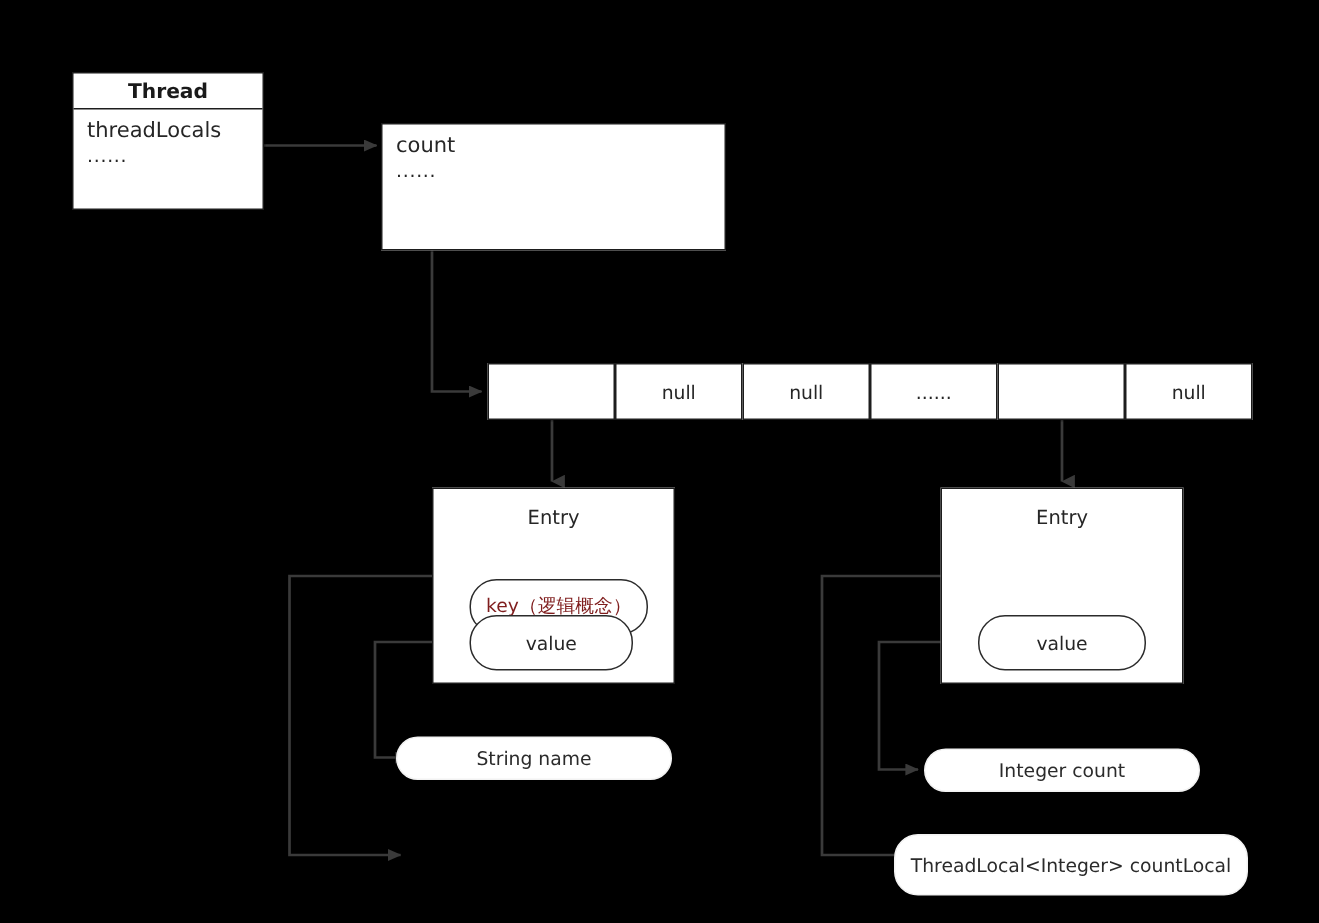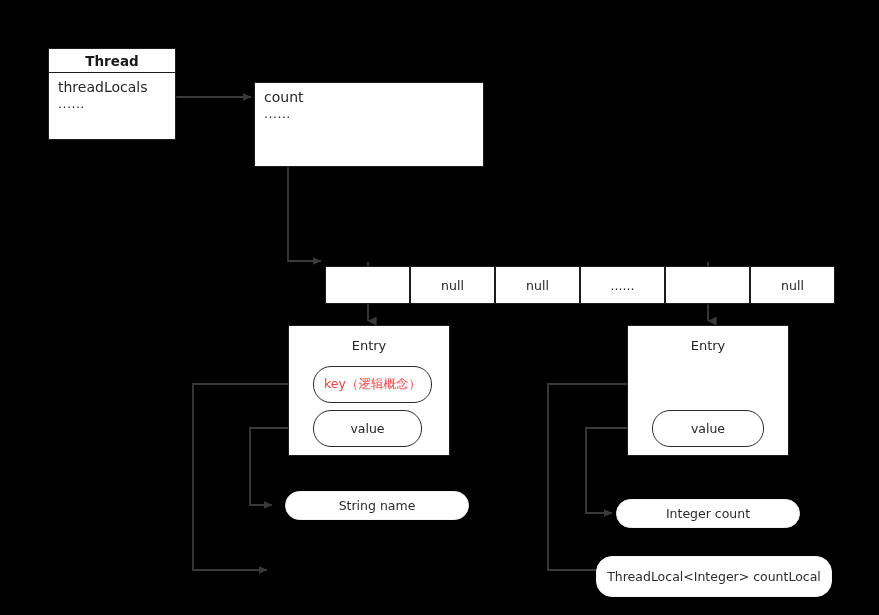--- a/index.html
+++ b/index.html
@@ -106,21 +106,21 @@
     border: 1.6px solid #2b2b2b;
     border-radius: 18px;
     background: #ffffff;
     display: flex;
     align-items: center;
     justify-content: center;
     font-size: 12.5px;
     color: #262626;
     white-space: nowrap;
   }
-  .pill.red-text { color: #ef4444; }
+  .pill.red-text { color: #7f1d1d; margin-top: 20px; }
 
   
   .objpill {
     position: absolute;
     box-sizing: border-box;
     border: 1.6px solid #f2f2f2;
     border-radius: 16px;
     background: #ffffff;
     display: flex;
     align-items: center;
@@ -173,38 +173,38 @@
     </div>
   </div>
 
   <div class="class-box" style="left:254px; top:82px; width:230px; height:85px;">
     <div class="class-body" style="height:53px;">
       <div class="field">count</div>
       <div class="ellipsis-field">......</div>
     </div>
   </div>
 
-  <div class="slot-row" style="left:325px; top:242px; width:510px; height:38px;margin-top:24px;">
+  <div class="slot-row" style="left:325px; top:242px; width:510px; height:38px;">
     <div class="slot" style="width:85px;"></div>
     <div class="slot" style="width:85px;">null</div>
     <div class="slot" style="width:85px;">null</div>
     <div class="slot" style="width:85px;">......</div>
     <div class="slot" style="width:85px;"></div>
     <div class="slot" style="width:85px;">null</div>
   </div>
 
   <div class="entry-box" style="left:288px; top:325px; width:162px; height:131px;">
     <div class="entry-label" style="top:12px;">Entry</div>
     <div class="pill red-text" style="left:24px; top:40px; width:119px; height:37px;">key（逻辑概念）</div>
     <div class="pill" style="left:24px; top:84px; width:109px; height:37px;">value</div>
   </div>
 
   <div class="entry-box" style="left:627px; top:325px; width:162px; height:131px;">
     <div class="entry-label" style="top:12px;">Entry</div>
     <div class="pill" style="left:24px; top:84px; width:112px; height:37px;">value</div>
   </div>
 
-  <div class="objpill" style="left:285px; top:491px; width:184px; height:29px;">String name</div>
+  <div class="objpill" style="left:264px; top:491px; width:184px; height:29px;">String name</div>
 
   <div class="objpill" style="left:616px; top:499px; width:184px; height:29px;">Integer count</div>
   <div class="objpill" style="left:596px; top:556px; width:236px; height:41px;">ThreadLocal&lt;Integer&gt; countLocal</div>
 
 </div>
 
 </body></html>

